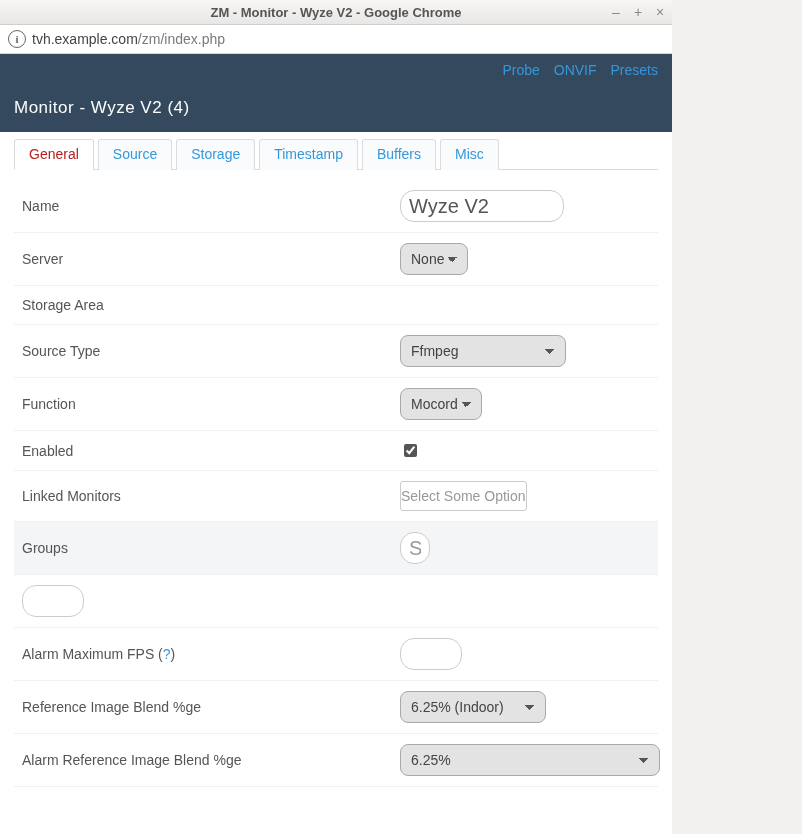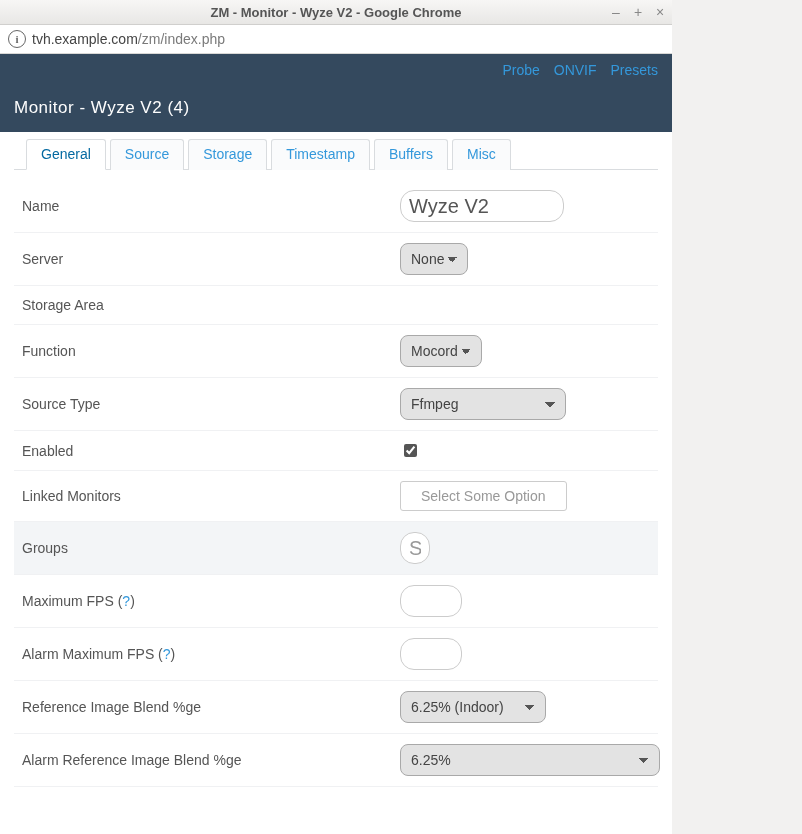--- a/index.html
+++ b/index.html
@@ -130,23 +130,22 @@
     background: #fafbfc;
     padding: 6px 14px 7px 14px;
     font-size: 14px;
     color: #3498db;
     position: relative;
     top: 1px;
     cursor: pointer;
   }
   .tab.active {
     background: #fff;
-    color: #0369a1;
+    color: #b91c1c;
     border-bottom: 1px solid #fff;
-    margin-left: 12px;
   }
 
   
   .frm {
     width: 100%;
   }
   .row {
     display: flex;
     align-items: center;
     padding: 10px 8px;
@@ -206,21 +205,21 @@
   .sel.w-lg  { min-width: 166px; }
   .sel.w-xl  { min-width: 146px; }
   .sel.w-xxl { min-width: 260px; }
 
   .multi-ph {
     font-family: inherit;
     font-size: 14px;
     color: #999;
     border: 1px solid #ccc;
     border-radius: 3px;
-    padding: 6px 20px;
+    padding: 6px 0;
     min-width: 108px;
     cursor: pointer;
     text-align: right;
   }
 
   .chk {
     width: 13px;
     height: 13px;
     accent-color: #555;
     cursor: pointer;
@@ -286,38 +285,38 @@
               <option>None</option>
             </select>
           </div>
         </div>
 
         <div class="row">
           <div class="lbl">Storage Area</div>
         </div>
 
         <div class="row">
+          <div class="lbl">Source Type</div>
+          <div class="ctl">
+            <select class="sel w-lg">
+              <option>Ffmpeg</option>
+            </select>
+          </div>
+        </div>
+
+        <div class="row">
           <div class="lbl">Function</div>
           <div class="ctl">
             <select class="sel w-md">
               <option>Mocord</option>
             </select>
           </div>
         </div>
 
         <div class="row">
-          <div class="lbl">Source Type</div>
-          <div class="ctl">
-            <select class="sel w-lg">
-              <option>Ffmpeg</option>
-            </select>
-          </div>
-        </div>
-
-        <div class="row">
           <div class="lbl">Enabled</div>
           <div class="ctl">
             <input class="chk" type="checkbox" checked="" style="">
           </div>
         </div>
 
         <div class="row">
           <div class="lbl">Linked Monitors</div>
           <div class="ctl">
             <div class="multi-ph">Select Some Option</div>
@@ -326,23 +325,20 @@
 
         <div class="row highlight">
           <div class="lbl">Groups</div>
           <div class="ctl">
             <input class="txtin muted-ph" style="width: 12px;" type="text" placeholder="Se">
           </div>
         </div>
 
 
         <div class="row">
-          <div class="lbl">
-            <span>Maximum FPS (</span><span class="hint">?</span><span>)</span>
-          </div>
           <div class="ctl">
             <input class="txtin short" type="text" value="" style="">
           </div>
         </div>
 
         <div class="row">
           <div class="lbl">
             <span>Alarm Maximum FPS (</span><span class="hint">?</span><span>)</span>
           </div>
           <div class="ctl">

